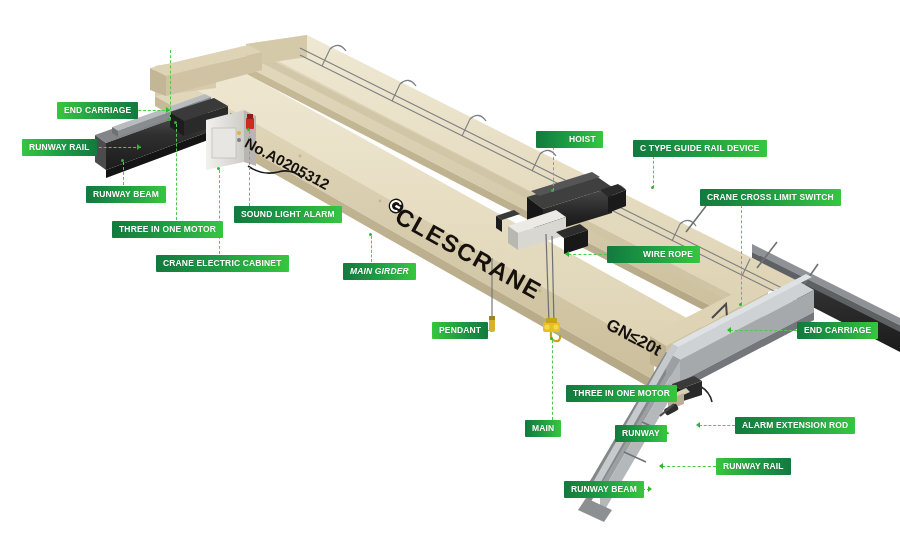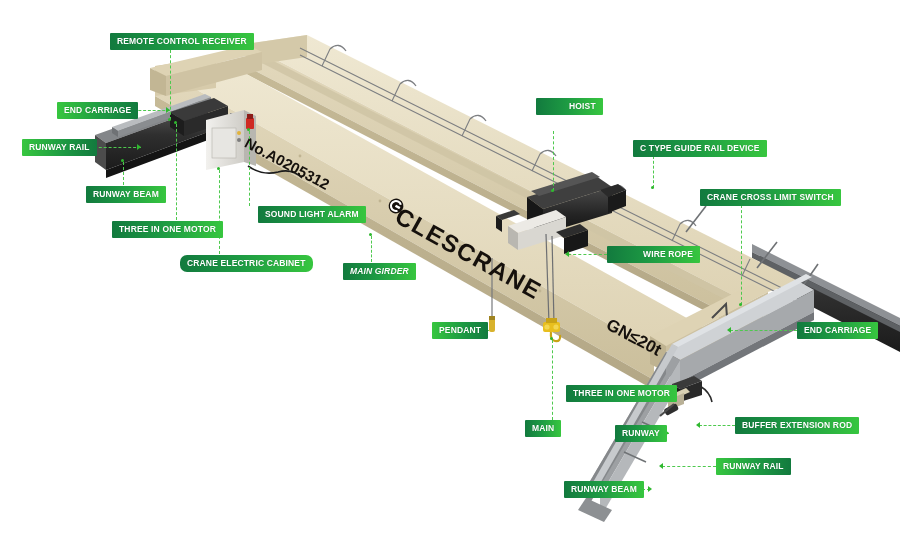--- a/index.html
+++ b/index.html
@@ -368,53 +368,52 @@
 
   <div class="leader h" style="left:699px; top:425px; width:36px;"></div>
   <div class="arrow l" style="left:696px; top:422px;"></div>
 
   <div class="leader h" style="left:662px; top:466px; width:54px;"></div>
   <div class="arrow l" style="left:659px; top:463px;"></div>
 
   <div class="leader h" style="left:632px; top:489px; width:18px;"></div>
   <div class="arrow r" style="left:648px; top:486px;"></div>
 
-  <div class="label" style="left:110px; top:33px;">REMOTE CONTROL RECEIVER</div>
 
   <div class="label rev" style="left:57px; top:102px;">END CARRIAGE</div>
 
   <div class="label rev" style="left:22px; top:139px;">RUNWAY RAIL</div>
 
   <div class="label" style="left:86px; top:186px;">RUNWAY BEAM</div>
 
   <div class="label" style="left:112px; top:221px;">THREE IN ONE MOTOR</div>
 
-  <div class="label" style="left:180px; top:255px;border-radius:7px;">CRANE ELECTRIC CABINET</div>
-
-  <div class="label" style="left:234px; top:206px;margin-left:24px;">SOUND LIGHT ALARM</div>
+  <div class="label" style="left:156px; top:255px;">CRANE ELECTRIC CABINET</div>
+
+  <div class="label" style="left:234px; top:206px;">SOUND LIGHT ALARM</div>
 
   <div class="label" style="left:343px; top:263px;font-style:italic;">MAIN GIRDER</div>
 
-  <div class="label" style="left:536px; top:98px;padding-left:33px;">HOIST</div>
+  <div class="label" style="left:536px; top:131px;padding-left:33px;">HOIST</div>
 
   <div class="label" style="left:700px; top:189px;">CRANE CROSS LIMIT SWITCH</div>
 
   <div class="label" style="left:633px; top:140px;">C TYPE GUIDE RAIL DEVICE</div>
 
   <div class="label" style="left:607px; top:246px;padding-left:36px;">WIRE ROPE</div>
 
   <div class="label rev" style="left:432px; top:322px;">PENDANT</div>
 
   <div class="label" style="left:797px; top:322px;">END CARRIAGE</div>
 
   <div class="label" style="left:566px; top:385px;">THREE IN ONE MOTOR</div>
 
   <div class="label" style="left:525px; top:420px;">MAIN</div>
 
   <div class="label" style="left:615px; top:425px;">RUNWAY</div>
 
-  <div class="label" style="left:735px; top:417px;">BUFFER EXTENSION ROD</div>
+  <div class="label" style="left:735px; top:417px;">ALARM EXTENSION ROD</div>
 
   <div class="label rev" style="left:716px; top:458px;">RUNWAY RAIL</div>
 
   <div class="label" style="left:564px; top:481px;">RUNWAY BEAM</div>
 
 </div>
 
 </body></html>

